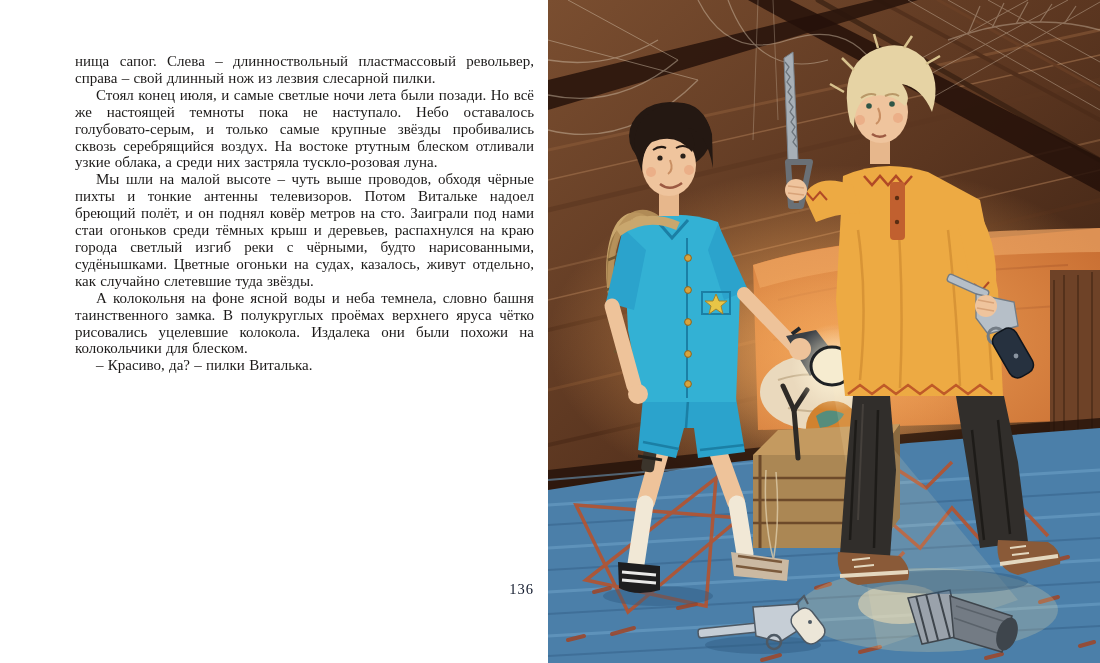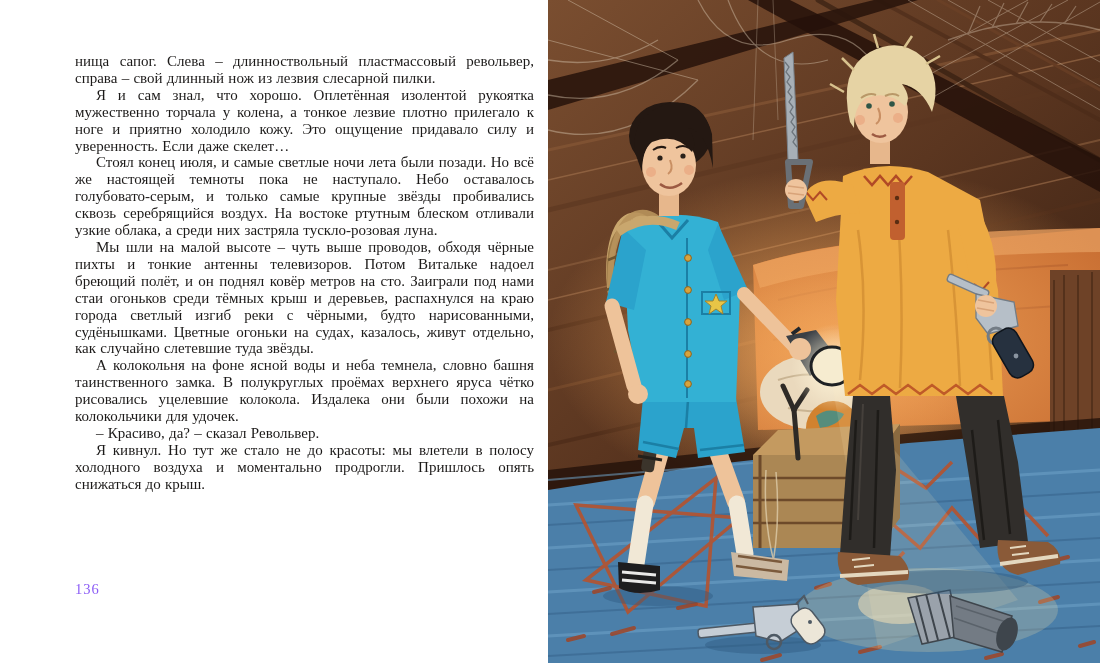--- a/index.html
+++ b/index.html
@@ -11,41 +11,39 @@
   .book{position:relative;width:1004px;height:663px;background:#ffffff;}
   .text-col{
     position:absolute;left:75px;top:53px;width:459px;
   }
   .text-col p{
     margin:0;font-size:15px;line-height:16.9px;text-align:justify;
     text-indent:21px;color:#1c1a19;word-spacing:.5px;
   }
   .text-col p.first{text-indent:0;}
   .page-number{
-    position:absolute;left:75px;top:581px;width:459px;text-align:left;
-    font-size:14.5px;color:#8b5cf6;letter-spacing:1px;
+    position:absolute;left:75px;top:581px;width:459px;text-align:right;
+    font-size:14.5px;color:#0f172a;letter-spacing:1px;
   }
   .illustration{
     position:absolute;left:548px;top:0;width:552px;height:663px;
   }
   .illustration svg{display:block;}
 </style>
 </head>
 <body>
 
 <div class="book">
 
   <div class="text-col">
       <p class="first">нища сапог. Слева – длинноствольный пластмассовый револьвер, справа – свой длинный нож из лезвия слесарной пилки.</p>
-      <p>Я и сам знал, что хорошо. Оплетённая изолентой рукоятка мужественно торчала у колена, а тонкое лезвие плотно прилегало к ноге и приятно холодило кожу. Это ощущение придавало силу и уверенность. Если даже скелет…</p>
       <p>Стоял конец июля, и самые светлые ночи лета были позади. Но всё же настоящей темноты пока не наступало. Небо оставалось голубовато-серым, и только самые крупные звёзды пробивались сквозь серебрящийся воздух. На востоке ртутным блеском отливали узкие облака, а среди них застряла тускло-розовая луна.</p>
       <p>Мы шли на малой высоте – чуть выше проводов, обходя чёрные пихты и тонкие антенны телевизоров. Потом Витальке надоел бреющий полёт, и он поднял ковёр метров на сто. Заиграли под нами стаи огоньков среди тёмных крыш и деревьев, распахнулся на краю города светлый изгиб реки с чёрными, будто нарисованными, судёнышками. Цветные огоньки на судах, казалось, живут отдельно, как случайно слетевшие туда звёзды.</p>
-      <p>А колокольня на фоне ясной воды и неба темнела, словно башня таинственного замка. В полукруглых проёмах верхнего яруса чётко рисовались уцелевшие колокола. Издалека они были похожи на колокольчики для удочек.</p>
-      <p>– Красиво, да? – сказал Револьвер.</p>
-      <p>Я кивнул. Но тут же стало не до красоты: мы влетели в полосу холодного воздуха и моментально продрогли. Пришлось опять снижаться до крыш.</p>
+      <p>А колокольня на фоне ясной воды и неба темнела, словно башня таинственного замка. В полукруглых проёмах верхнего яруса чётко рисовались уцелевшие колокола. Издалека они были похожи на колокольчики для блеском.</p>
+      <p>– Красиво, да? – пилки Виталька.</p>
     </div>
   <div class="page-number">136</div>
 
   <div class="illustration">
     <svg width="552" height="663" viewBox="0 0 552 663" role="img" aria-label="Два мальчика на чердаке: темноволосый в голубой рубашке и шортах с мотком верёвки на плече и зажжённым фонариком, и светловолосый в жёлтой рубахе, поднявший нож из лезвия пилки и держащий револьвер; на синем полу — игрушечный револьвер, фонарик и звёзды, нарисованные красным мелом">
       <defs>
         <linearGradient id="wood" x1="0" y1="0" x2="1" y2="1">
           <stop offset="0" stop-color="#7a4e30"></stop>
           <stop offset="0.5" stop-color="#5b3620"></stop>
           <stop offset="1" stop-color="#351d10"></stop>

